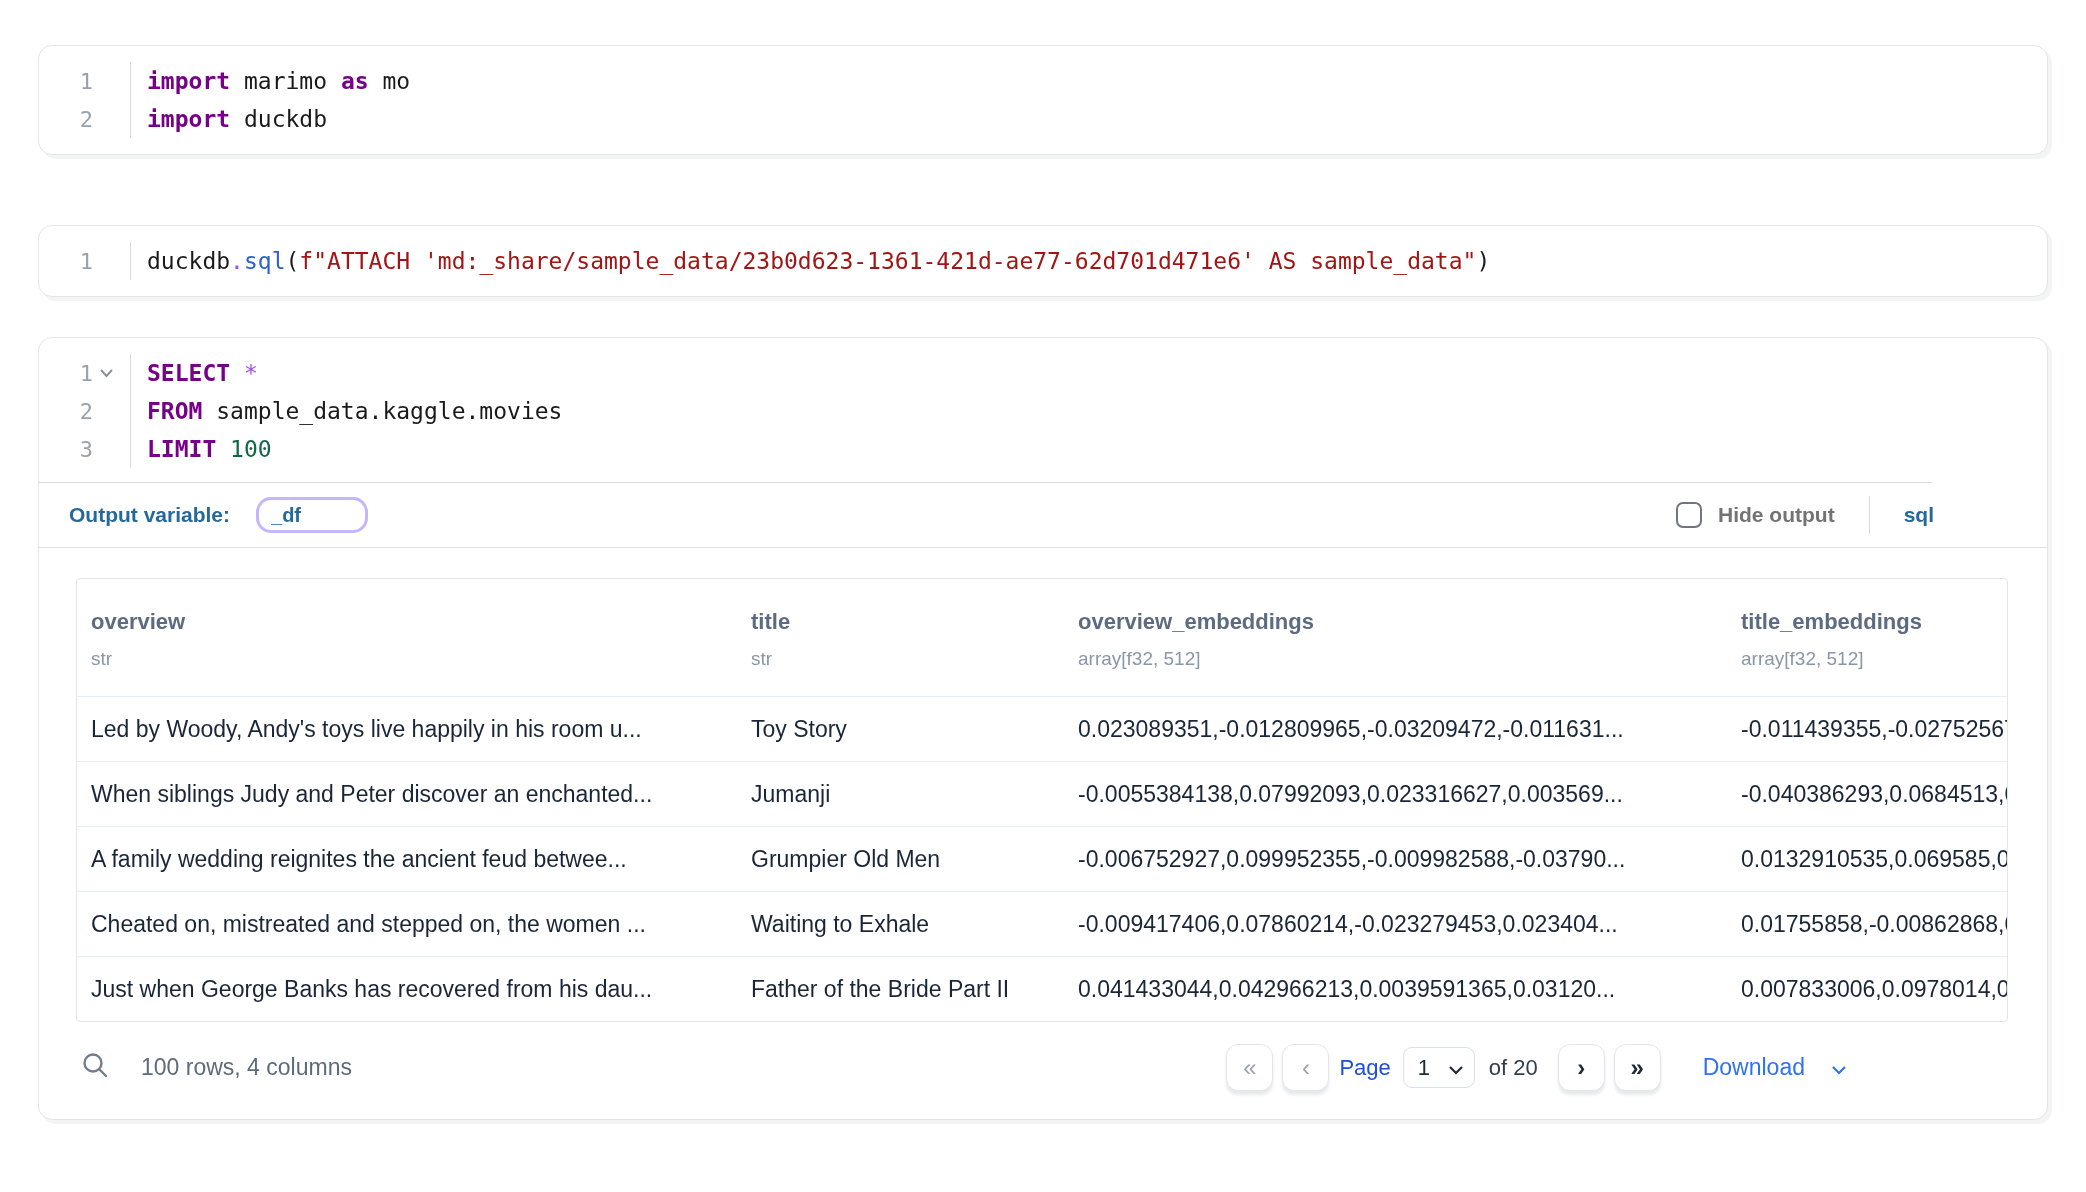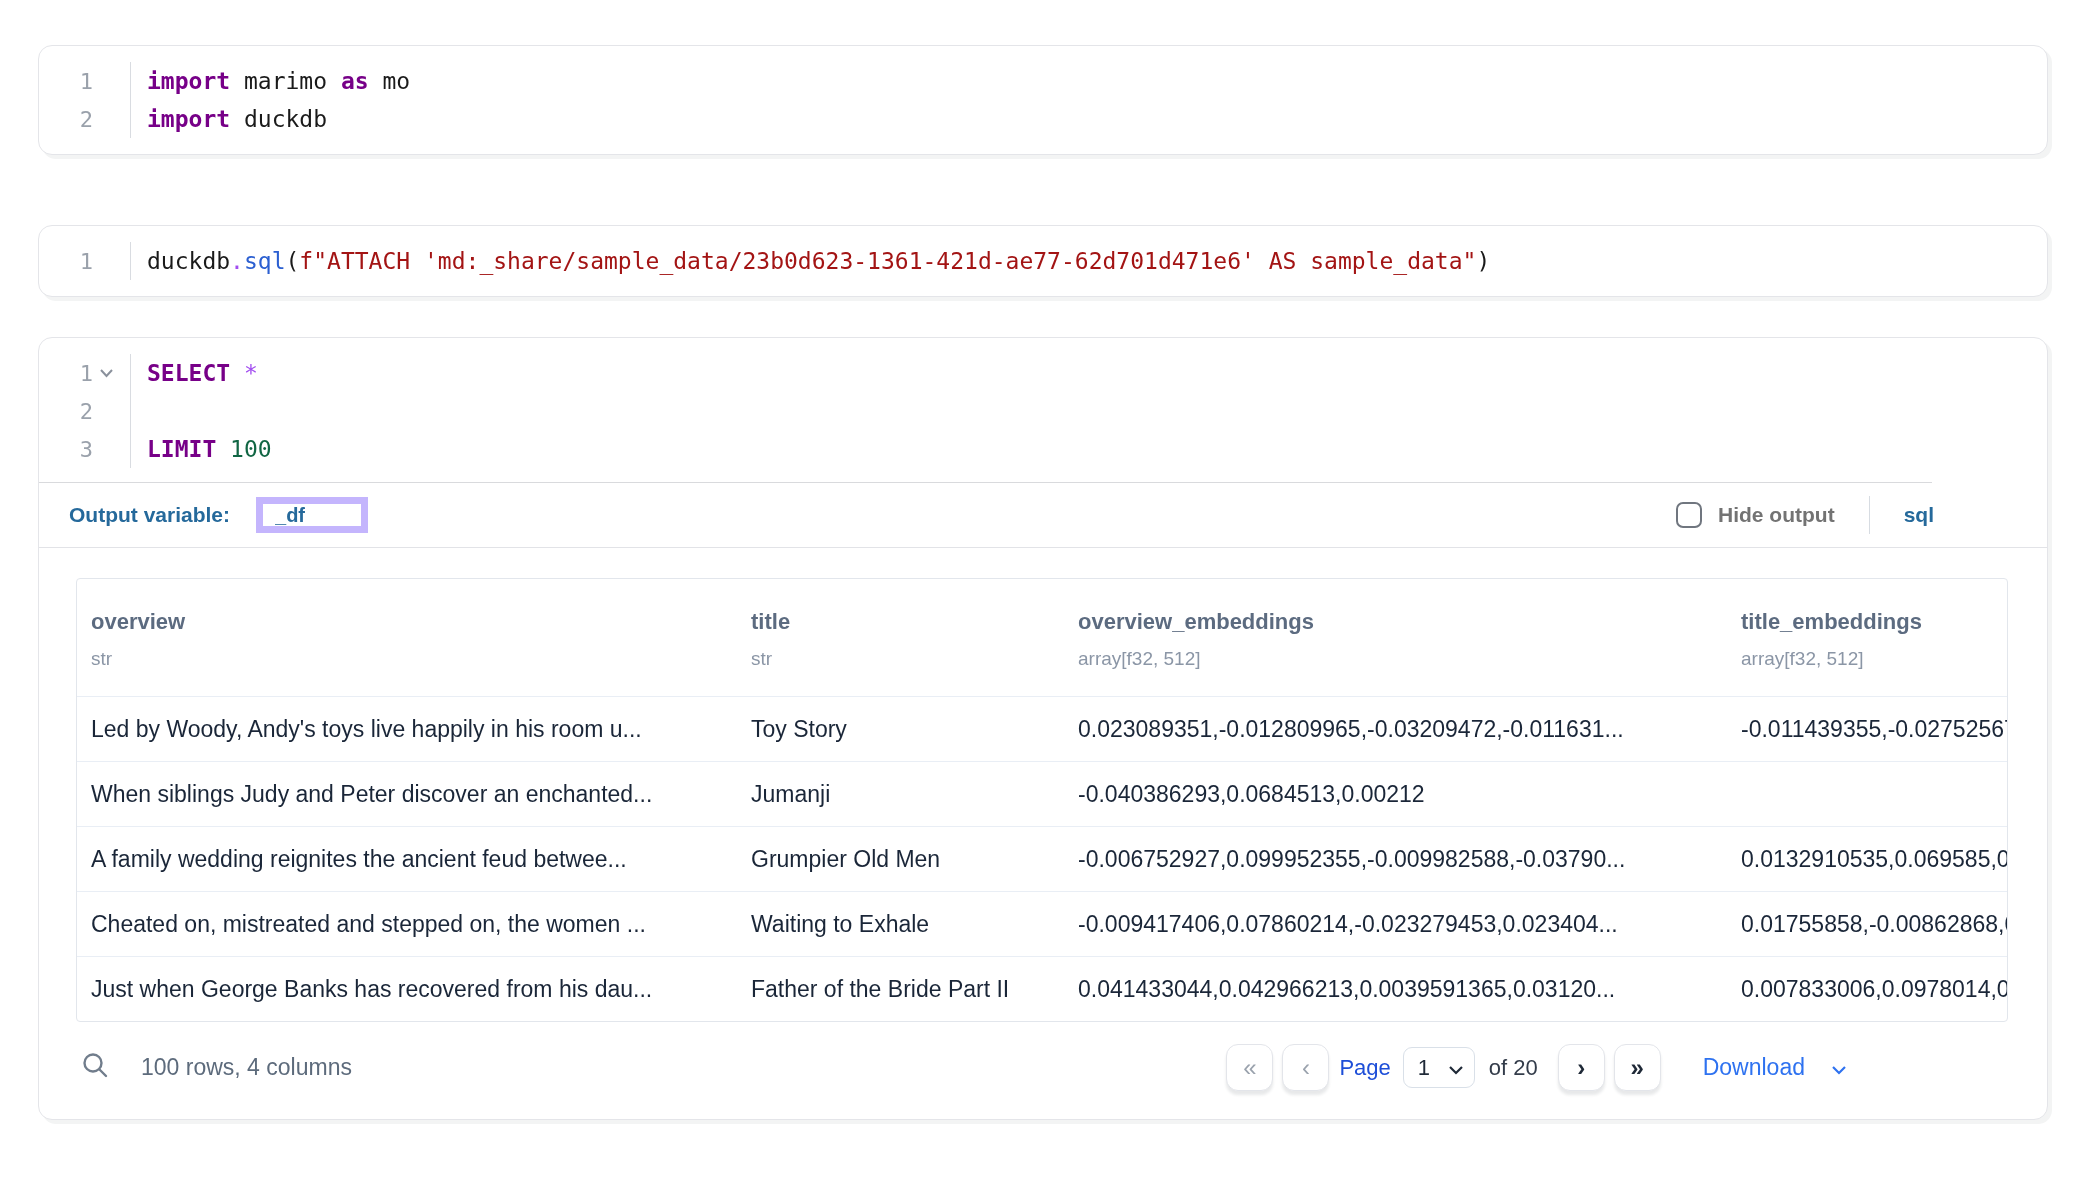--- a/index.html
+++ b/index.html
@@ -57,21 +57,21 @@
 
   .outrow {
     height:64px;
     display:flex; align-items:center; justify-content:space-between;
     padding-left:30px; padding-right:113px;
   }
   .outrow-left { display:flex; align-items:center; gap:26px; }
   .outvar-label { font-size:21px; font-weight:bold; color:#25699b; }
   .outvar-input {
     width:112px; height:36px;
-    border:7px solid #c4b5fd; border-radius:0;
+    border:3px solid #c4b5fd; border-radius:15px;
     font-family:"Liberation Sans", sans-serif;
     font-size:20px; font-weight:bold; color:#25699b;
     padding:0 0 0 12px; outline:none; background:#fff;
   }
   .outrow-right { display:flex; align-items:center; }
   .checkbox {
     width:26px; height:26px;
     border:2px solid #70767f; border-radius:7px;
     background:#fff; cursor:pointer;
   }
@@ -178,20 +178,21 @@
             <path d="M2 2 L7.5 8 L13 2" fill="none" stroke="#8a919c" stroke-width="2"></path>
           </svg>
       </span>
       <span class="gutter-sep"></span>
       <span class="code-text"><span class="tok-kw">SELECT</span><span class="tok-pl"> </span><span class="tok-op">*</span></span>
     </div>
     <div class="code-line">
       <span class="gutter">2</span>
       <span class="fold"></span>
       <span class="gutter-sep"></span>
+      <span class="code-text"><span class="tok-kw">FROM</span><span class="tok-pl"> sample_data.kaggle.movies</span></span>
     </div>
     <div class="code-line">
       <span class="gutter">3</span>
       <span class="fold"></span>
       <span class="gutter-sep"></span>
       <span class="code-text"><span class="tok-kw">LIMIT</span><span class="tok-pl"> </span><span class="tok-num">100</span></span>
     </div>
 
     <div class="divider-partial"></div>
 
@@ -232,20 +233,21 @@
 
       <div class="t-grid t-row">
         <div class="t-cell">Led by Woody, Andy's toys live happily in his room u...</div>
         <div class="t-cell">Toy Story</div>
         <div class="t-cell">0.023089351,-0.012809965,-0.03209472,-0.011631...</div>
         <div class="t-cell">-0.011439355,-0.027525674,0.01</div>
       </div>
       <div class="t-grid t-row">
         <div class="t-cell">When siblings Judy and Peter discover an enchanted...</div>
         <div class="t-cell">Jumanji</div>
+        <div class="t-cell">-0.0055384138,0.07992093,0.023316627,0.003569...</div>
         <div class="t-cell">-0.040386293,0.0684513,0.00212</div>
       </div>
       <div class="t-grid t-row">
         <div class="t-cell">A family wedding reignites the ancient feud betwee...</div>
         <div class="t-cell">Grumpier Old Men</div>
         <div class="t-cell">-0.006752927,0.099952355,-0.009982588,-0.03790...</div>
         <div class="t-cell">0.0132910535,0.069585,0.004312</div>
       </div>
       <div class="t-grid t-row">
         <div class="t-cell">Cheated on, mistreated and stepped on, the women ...</div>

